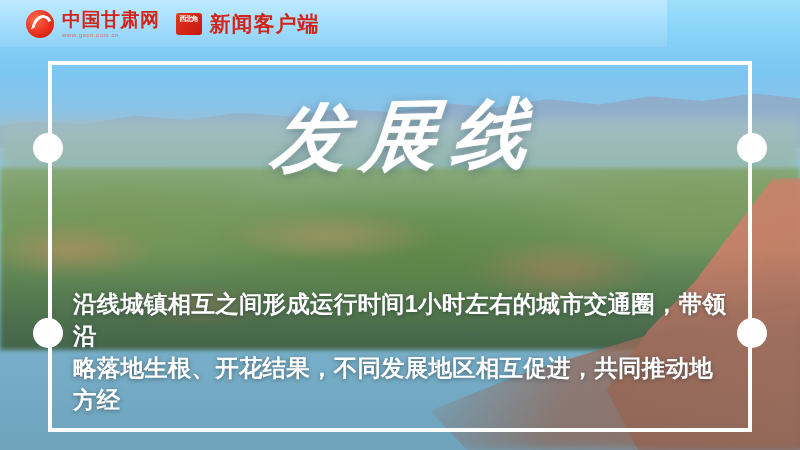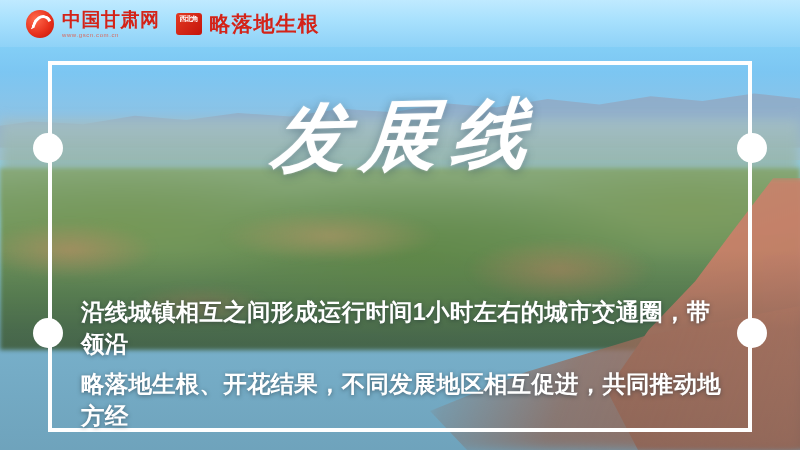--- a/index.html
+++ b/index.html
@@ -104,21 +104,21 @@
     position: absolute;
     left: 0; top: 250px;
     width: 800px; height: 200px;
     background: linear-gradient(180deg, rgba(42,58,62,0) 0%, rgba(40,55,60,.22) 40%, rgba(36,52,58,.30) 100%);
   }
 
   
   .header {
     position: absolute;
     left: 0; top: 0;
-    width: 800px; height: 47px;
+    width: 667px; height: 47px;
     background: linear-gradient(180deg, #bfeaff 0%, #a7e0fd 45%, #8fd2f7 100%);
     display: flex;
     align-items: center;
     padding-left: 26px;
     box-sizing: border-box;
   }
   .logo-group {
     display: flex;
     align-items: center;
     gap: 8px;
@@ -227,21 +227,21 @@
     position: absolute;
     left: 73px; top: 288px;
     width: 660px;
     font-size: 23.5px;
     line-height: 32px;
     color: #ffffff;
     font-weight: bold;
     letter-spacing: .2px;
     text-shadow: 0 1px 4px rgba(30,45,55,.55);
   }
-  .body-copy p { margin: 8px; }
+  .body-copy p { margin: 0; }
 </style>
 </head>
 <body>
 
 <div class="poster">
 
   <div class="bg">
     <div class="bg-sky"></div>
     <div class="bg-ridge-far"></div>
     <div class="bg-haze"></div>
@@ -258,21 +258,21 @@
       <div class="logo-text">
         <div class="logo-name">中国甘肃网</div>
         <div class="logo-url">www.gscn.com.cn</div>
       </div>
     </div>
 
     <div class="logo-divider"></div>
 
     <div class="logo-group">
       <div class="seal">西北角</div>
-      <div class="app-name">略落地生根</div>
+      <div class="app-name">新闻客户端</div>
     </div>
   </div>
 
   <div class="frame"></div>
   <div class="node node-tl"></div>
   <div class="node node-tr"></div>
   <div class="node node-bl"></div>
   <div class="node node-br"></div>
 
   <div class="title">发展线</div>

